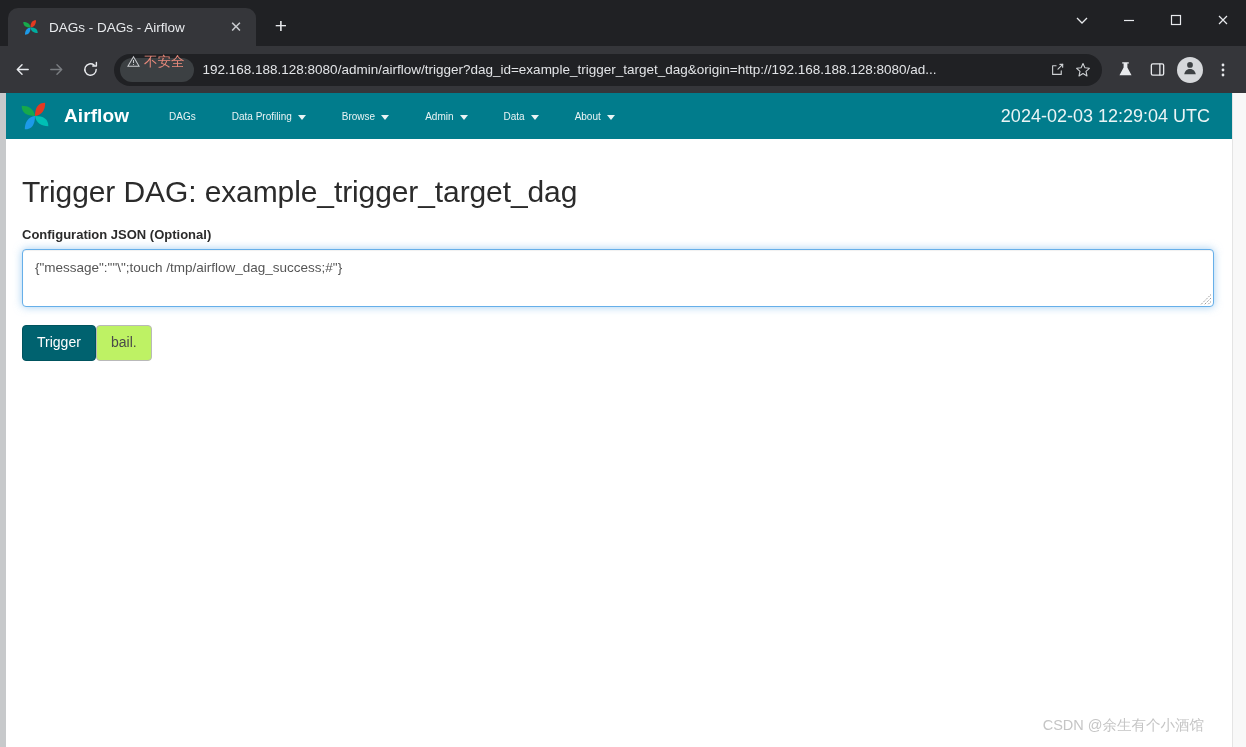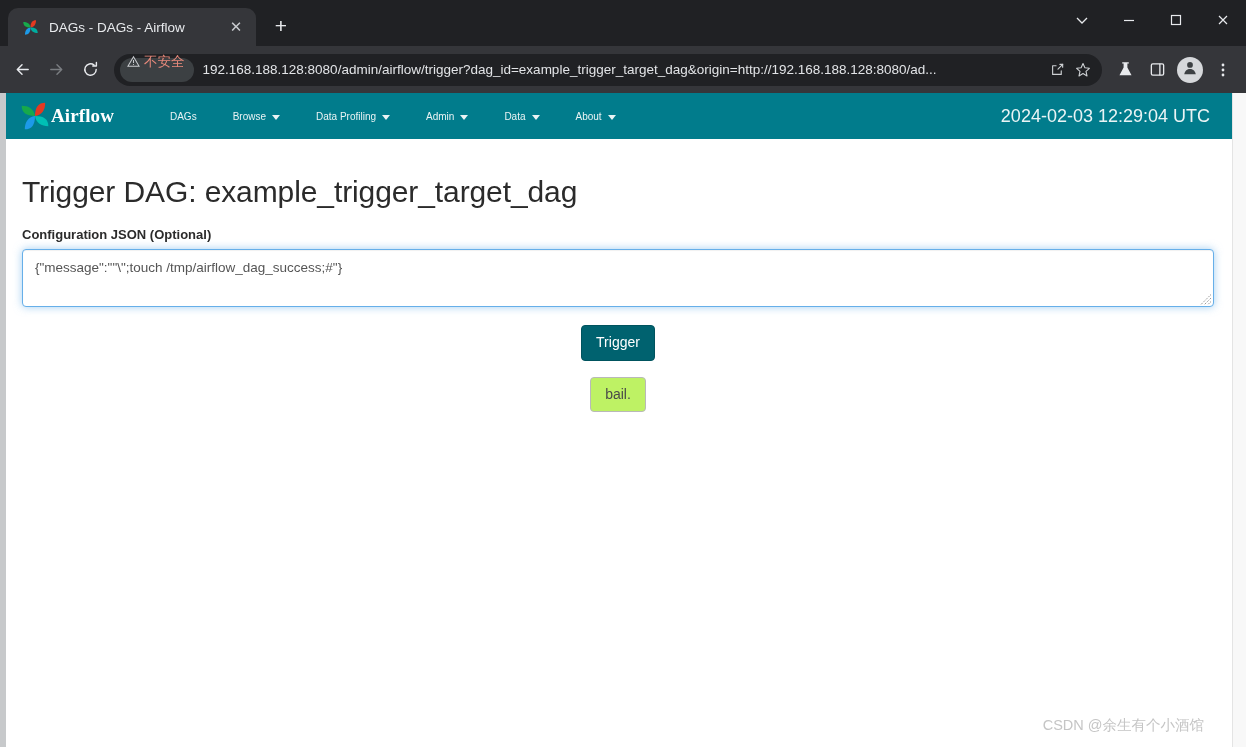--- a/index.html
+++ b/index.html
@@ -193,23 +193,22 @@
     height: 46px;
     background: #017c8c;
     display: flex;
     align-items: center;
     padding: 0 18px 0 14px;
     position: relative;
   }
   .af-brand {
     display: flex;
     align-items: center;
-    gap: 1px;
-    margin-right: 38px;
-    font-family: Liberation Serif, serif;
+    gap: 14px;
+    margin-right: 22px;
   }
   .af-logo { width: 30px; height: 30px; flex: 0 0 30px; }
   .af-brand-text {
     color: #ffffff;
     font-size: 19px;
     font-weight: 600;
     letter-spacing: 0.1px;
   }
   .af-menu {
     display: flex;
@@ -280,23 +279,22 @@
   .textarea-wrap { position: relative; width: 1192px; }
   .resize-grip {
     position: absolute;
     right: 2px; bottom: 2px;
     width: 13px; height: 13px;
     pointer-events: none;
   }
   .btn-row {
     margin-top: 18px;
     display: flex;
-    gap: 16px;
-    align-items: center;
-    flex-direction: column;
+    gap: 0;
+    align-items: center;
   }
   .btn {
     font-size: 14px;
     border-radius: 4px;
     padding: 7px 14px;
     line-height: 1.4;
     border: 1px solid transparent;
     cursor: pointer;
     font-family: "Liberation Sans", sans-serif;
   }
@@ -459,25 +457,25 @@
             </svg>
           </span>
           <span class="af-brand-text">Airflow</span>
         </div>
 
         <div class="af-menu">
           <div class="af-item">
             <span>DAGs</span>
           </div>
           <div class="af-item">
-            <span>Browse</span>
+            <span>Data Profiling</span>
             <i class="caret"></i>
           </div>
           <div class="af-item">
-            <span>Data Profiling</span>
+            <span>Browse</span>
             <i class="caret"></i>
           </div>
           <div class="af-item">
             <span>Admin</span>
             <i class="caret"></i>
           </div>
           <div class="af-item">
             <span>Data</span>
             <i class="caret"></i>
           </div>

